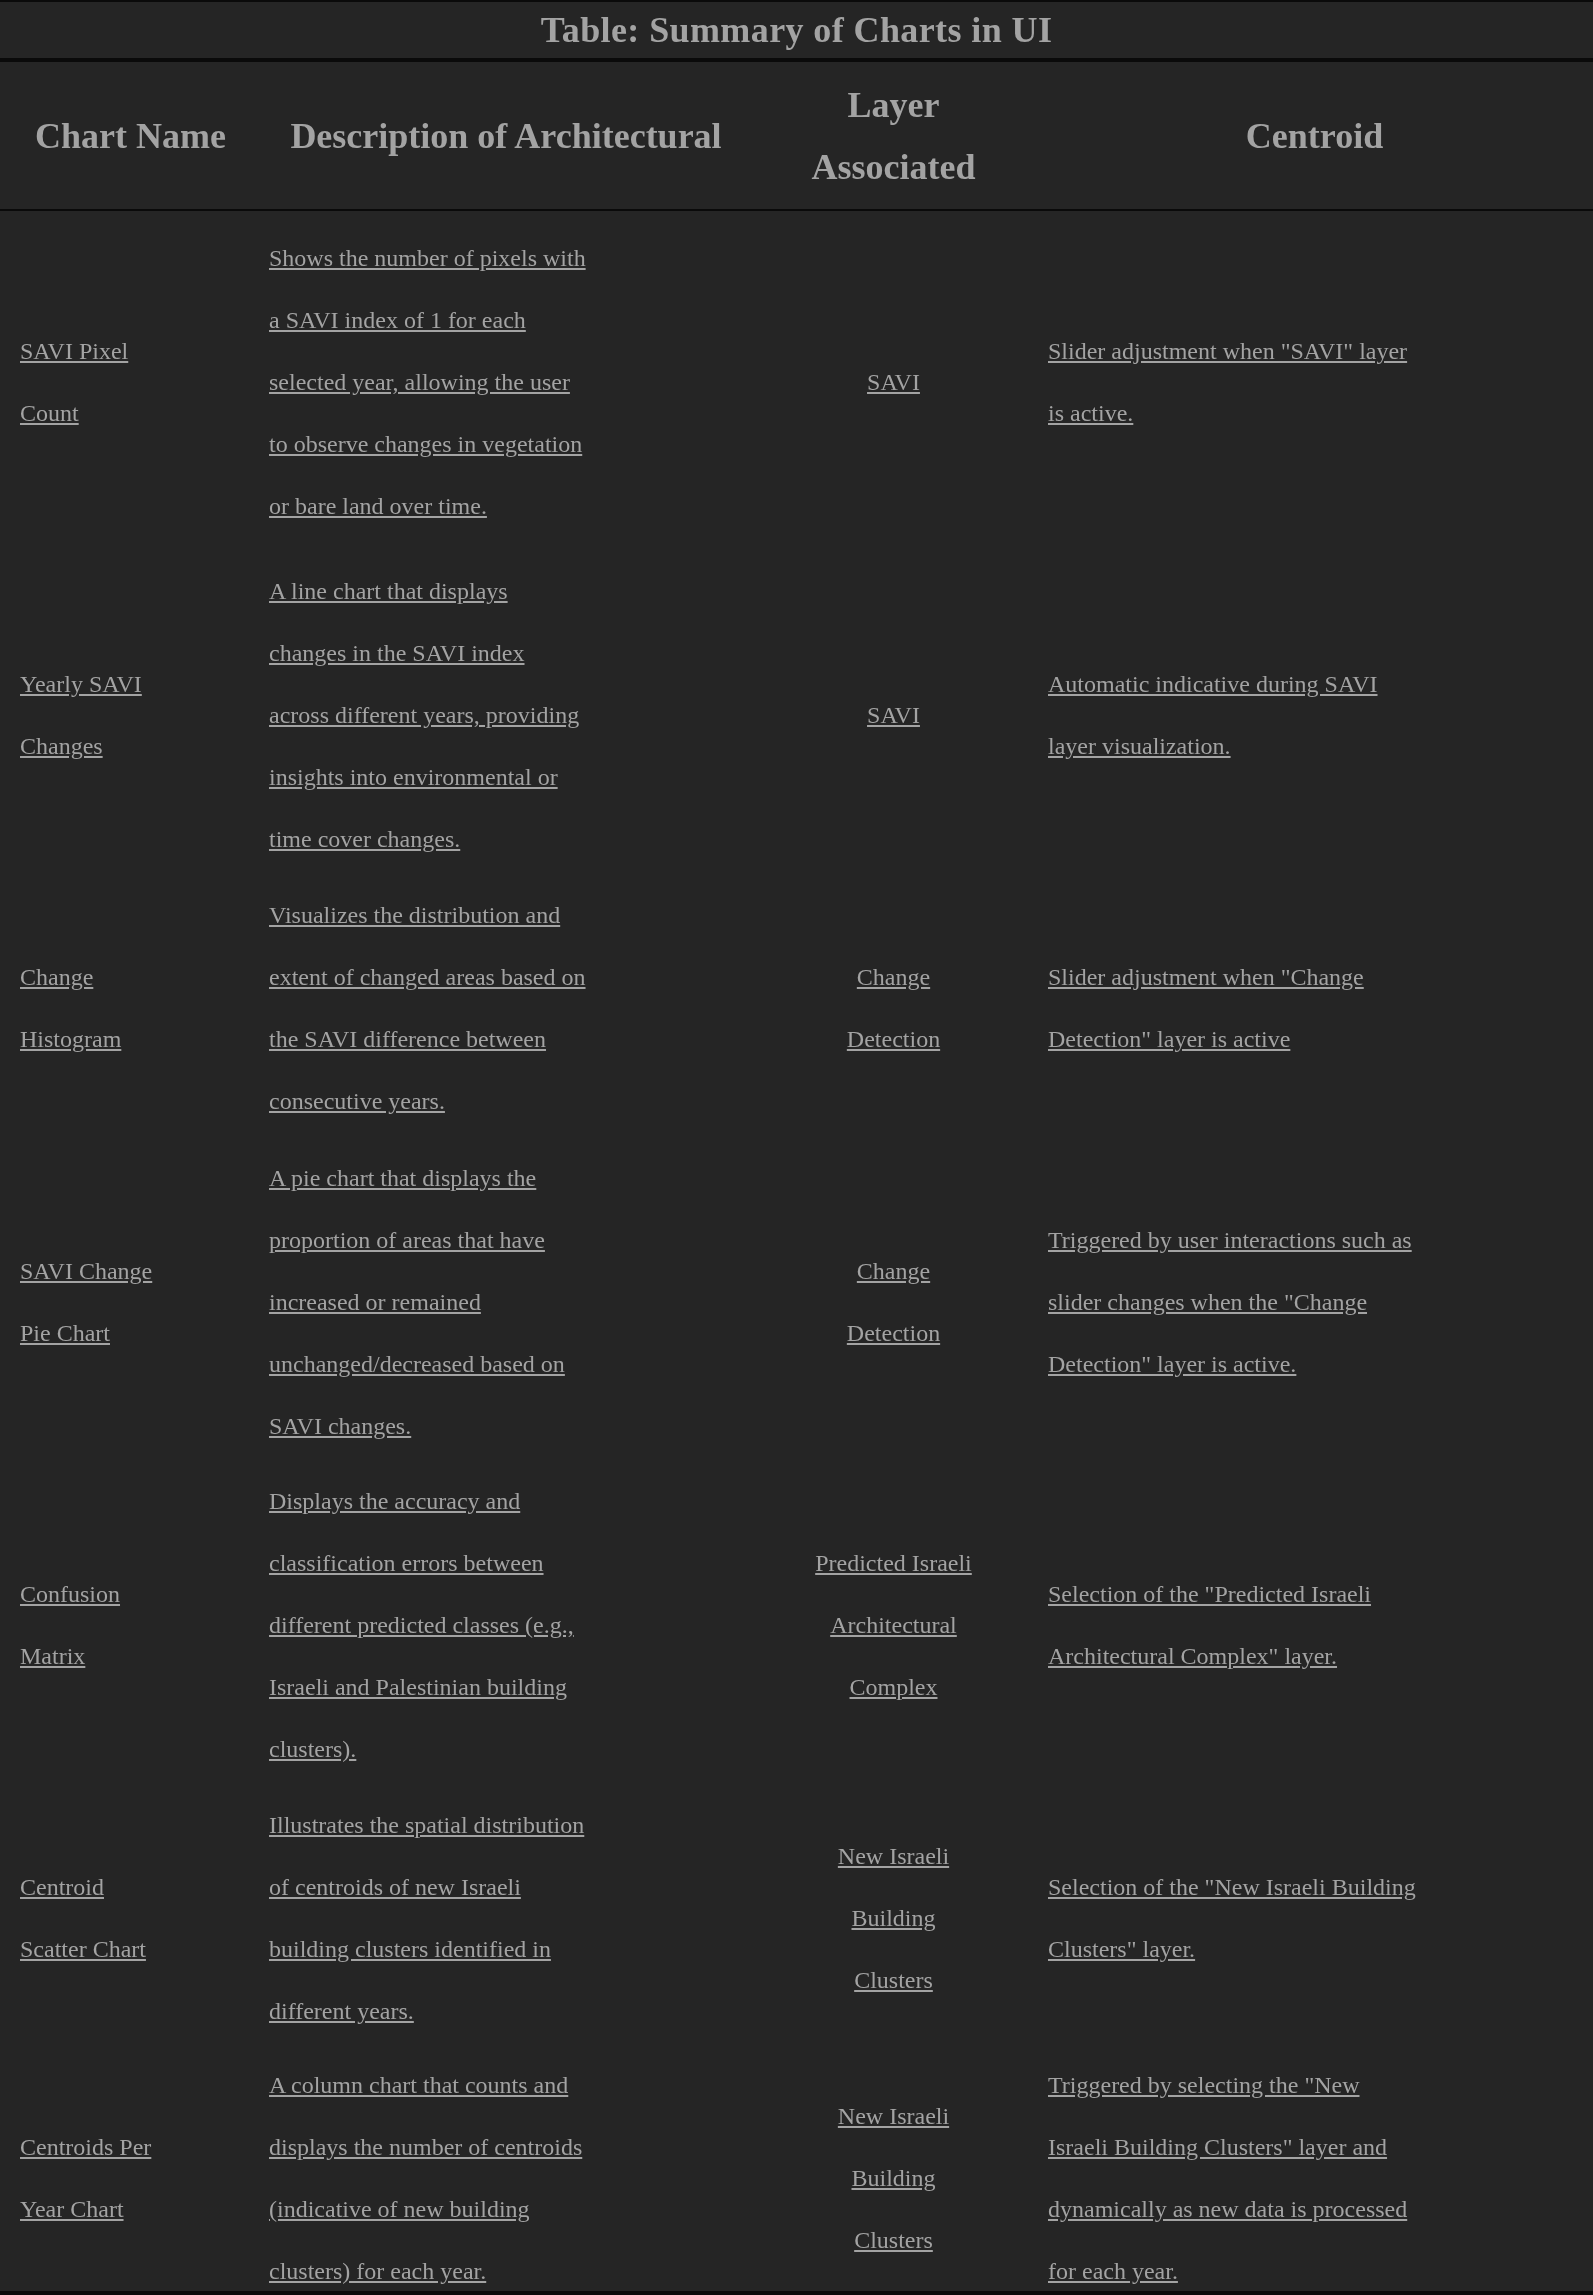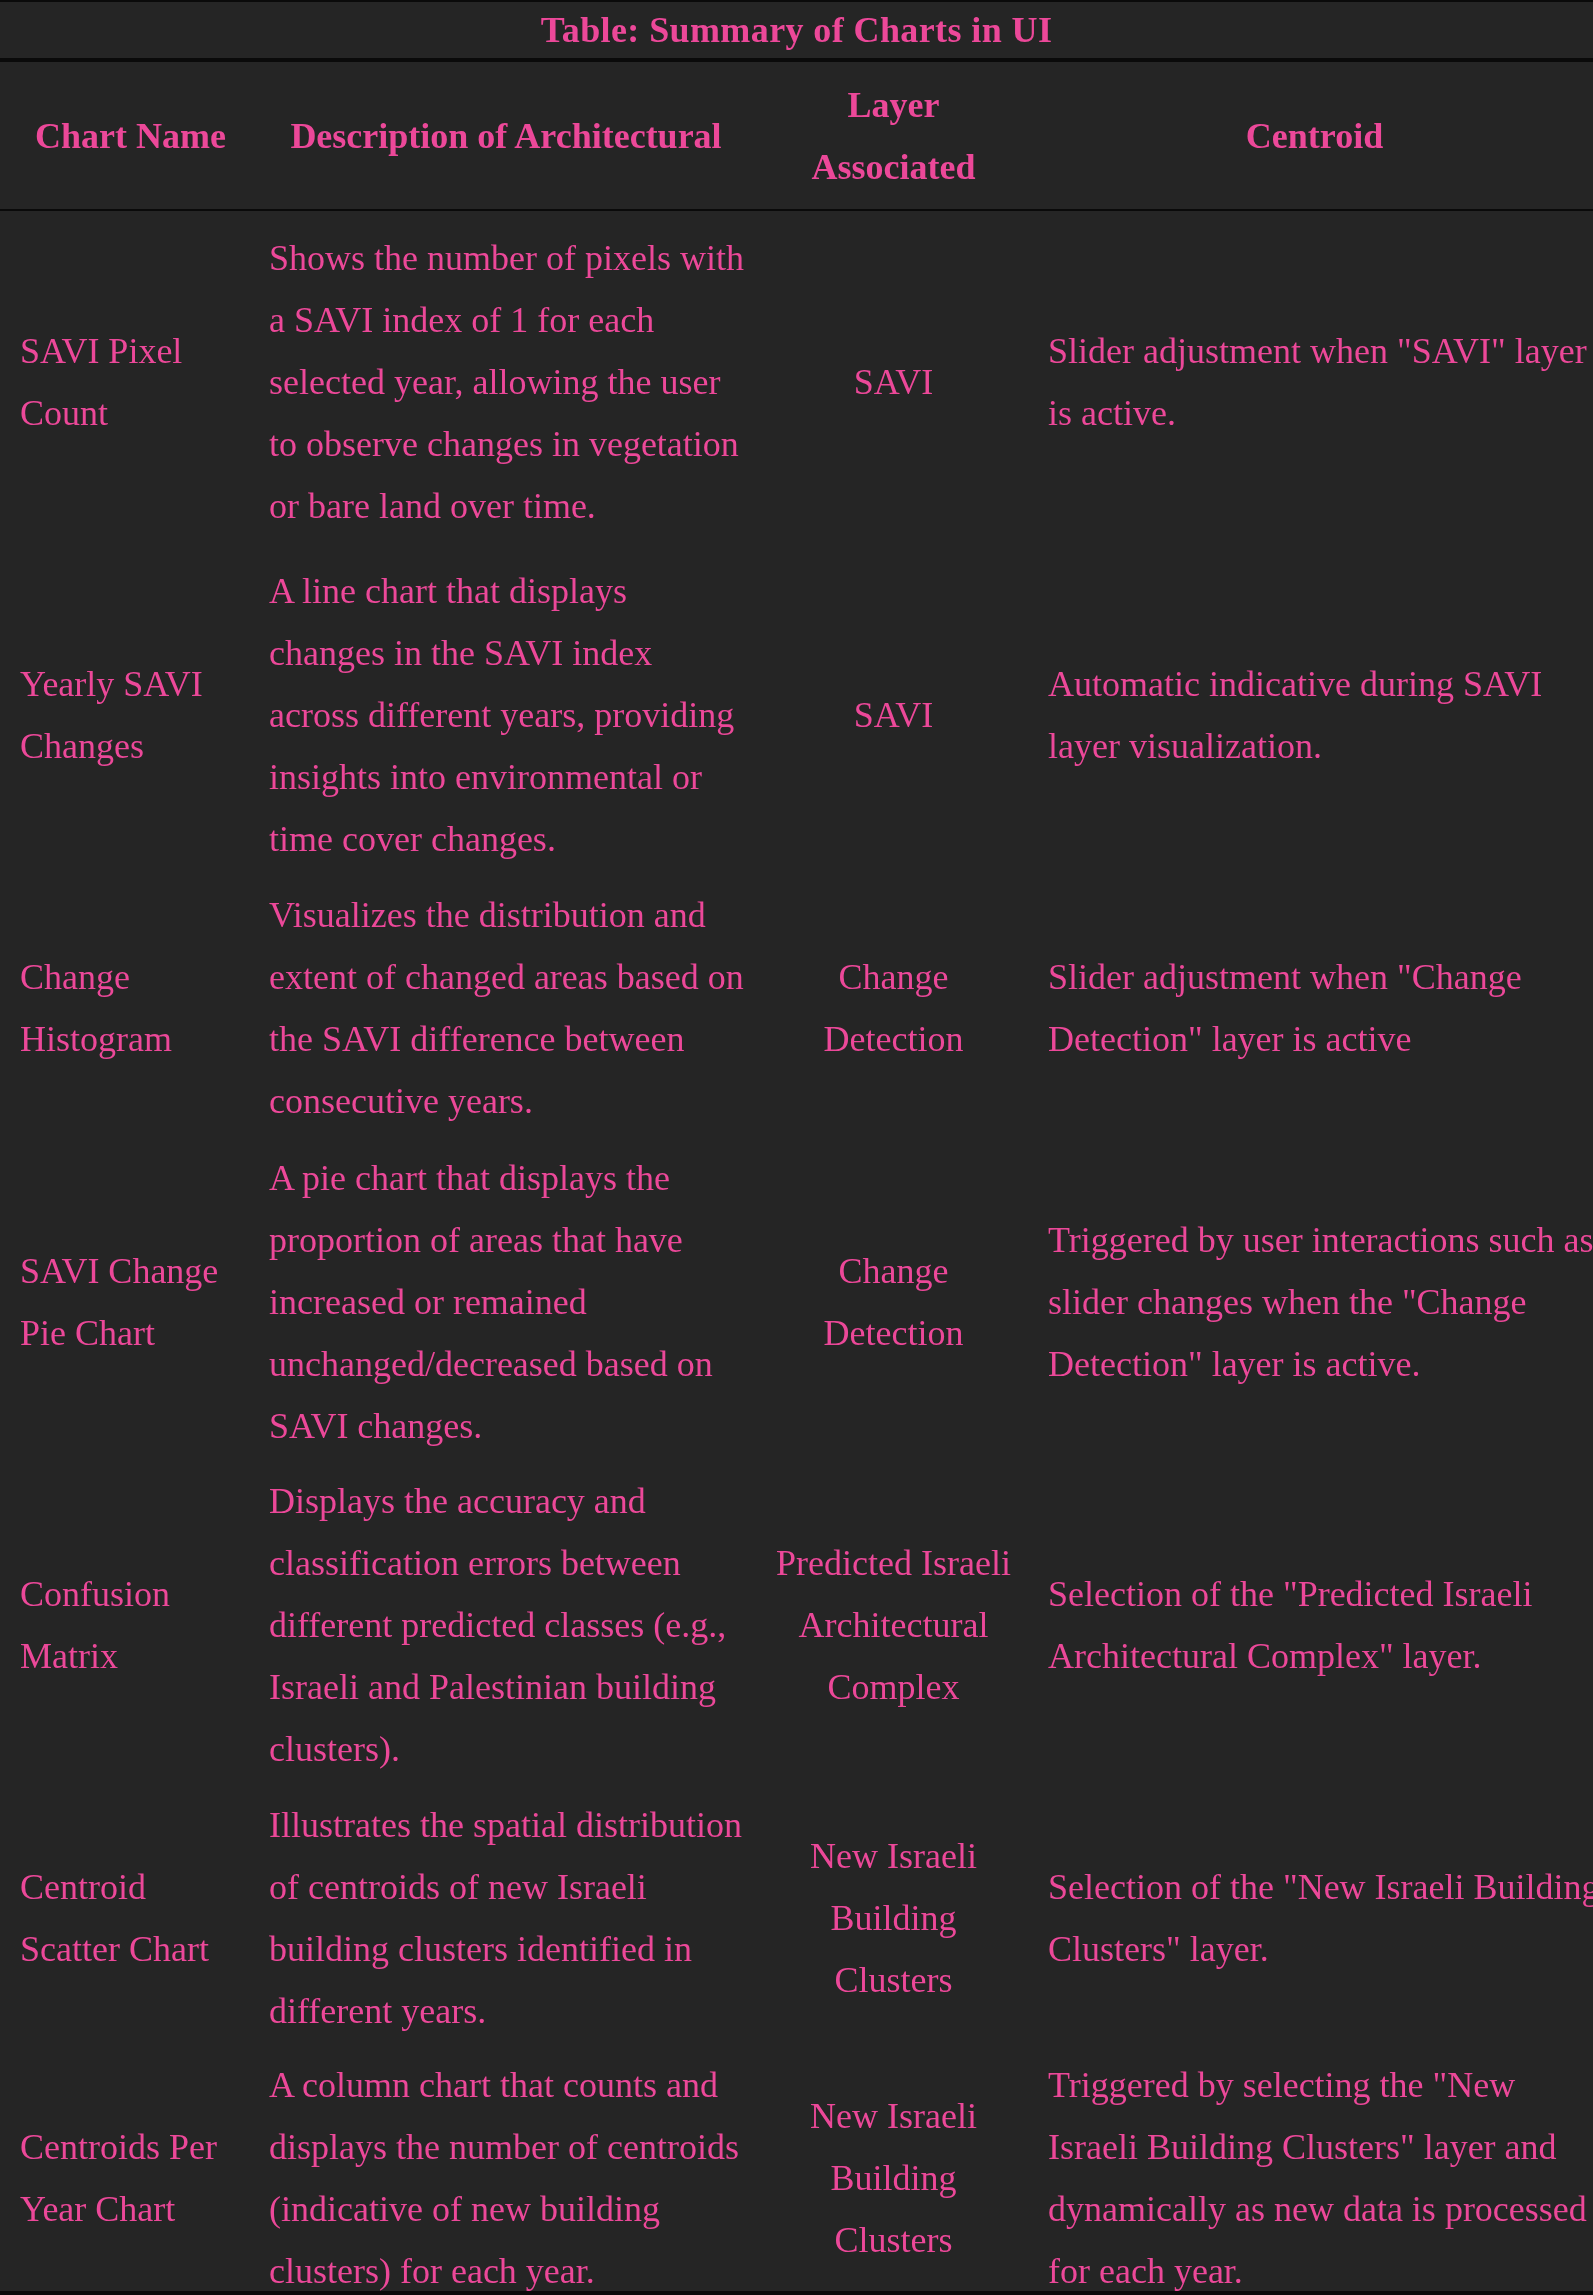--- a/index.html
+++ b/index.html
@@ -1,20 +1,20 @@
 <!DOCTYPE html>
 <html style="font-size:12.7px"><head>
 <meta charset="utf-8">
 <style>
   html,body{margin:0;padding:0;background:#161616;}
   .page{
     position:relative;
     width:1593px;height:2295px;
     background:#252525;
-    color:#ec4899;
+    color:#a3a3a3;
     font-family:"Liberation Serif","DejaVu Serif",serif;
     overflow:hidden;
   }
   .edge-rule-top{height:2.4px;background:#0a0a0a;}
   .caption{
     height:56px;
     display:flex;align-items:center;justify-content:center;
     font-size:36px;font-weight:bold;
     letter-spacing:0.4px;
   }
@@ -33,24 +33,25 @@
     vertical-align:middle;
     font-size:36px;font-weight:bold;
     line-height:62px;
     white-space:pre;
     text-align:center;
     border-bottom:2.4px solid #0a0a0a;
     padding:0;
   }
   tbody td{
     vertical-align:middle;
-    font-size:36px;
+    font-size:24px;
     line-height:62px;
     white-space:pre;
     padding:4.7px 0;
+    text-decoration:underline;
   }
   td.name{text-align:left;padding-left:20px;}
   td.desc{text-align:left;padding-left:8px;}
   td.layer{text-align:center;}
   td.trig{text-align:left;padding-left:12px;}
   tbody tr:nth-child(1){height:343px;}
   tbody tr:nth-child(2){height:323px;}
   tbody tr:nth-child(3){height:264px;}
   tbody tr:nth-child(4){height:323px;}
   tbody tr:nth-child(5){height:323px;}

